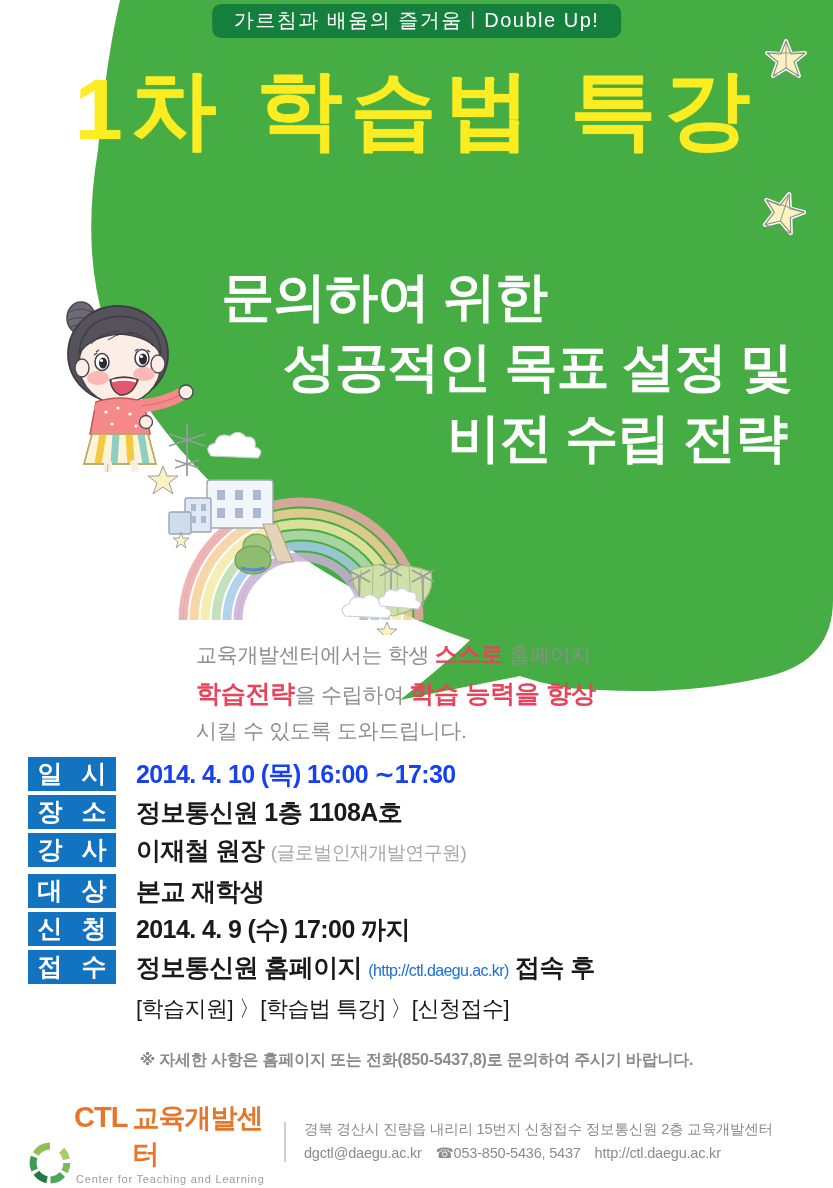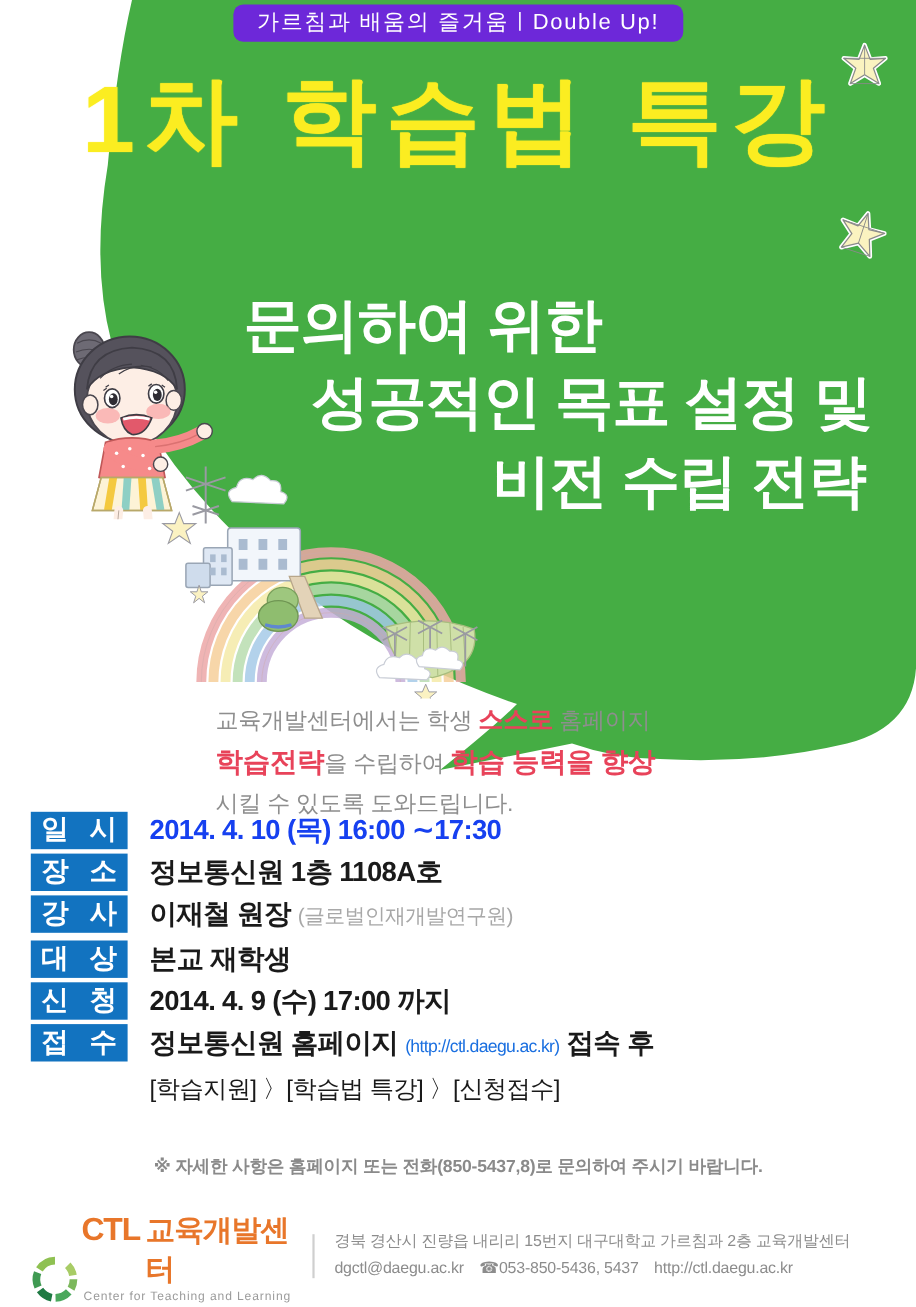--- a/index.html
+++ b/index.html
@@ -23,21 +23,21 @@
     width: 833px; height: 720px;
     pointer-events: none;
   }
   .bubble-svg { display: block; width: 833px; height: 720px; }
 
   
   .top-banner {
     position: absolute;
     left: 50%; transform: translateX(-50%);
     top: 4px;
-    background: #6d28d9;
+    background: #15803d;
     border-radius: 9px;
     padding: 5px 22px 7px 22px;
     z-index: 12;
   }
   .top-banner-text {
     color: #ffffff;
     font-size: 20px;
     letter-spacing: 1.5px;
     font-weight: 400;
     white-space: nowrap;
@@ -97,21 +97,21 @@
     line-height: 1.62;
     color: #8e8e8e;
     letter-spacing: -0.3px;
   }
   .desc .hl { color: #e8435a; font-weight: 700; font-size: 23px; }
   .desc .hl2 { color: #e8435a; font-weight: 700; font-size: 25px; }
 
   
   .info {
     position: absolute;
-    left: 28px; top: 738px;
+    left: 28px; top: 757px;
     width: 780px;
     z-index: 11;
   }
   .info-row {
     display: flex;
     align-items: flex-start;
     margin-bottom: 4px;
   }
   .info-label {
     flex: 0 0 auto;
@@ -480,20 +480,20 @@
           <span class="logo-ctl">CTL</span>
           <span class="logo-kr">교육개발센터</span>
         </div>
         <div class="logo-sub">Center for Teaching and Learning</div>
       </div>
     </div>
 
     <div class="footer-div"></div>
 
     <div class="footer-info">
-      <div>경북 경산시 진량읍 내리리 15번지 대구대학교 가르침과 2층 교육개발센터</div>
+      <div>경북 경산시 진량읍 내리리 15번지 신청접수 정보통신원 2층 교육개발센터</div>
       <div>
         <span>dgctl@daegu.ac.kr</span><span class="sp"></span><span>☎053-850-5436, 5437</span><span class="sp"></span><span>http://ctl.daegu.ac.kr</span>
       </div>
     </div>
   </div>
 
 </div>
 
 </body></html>

